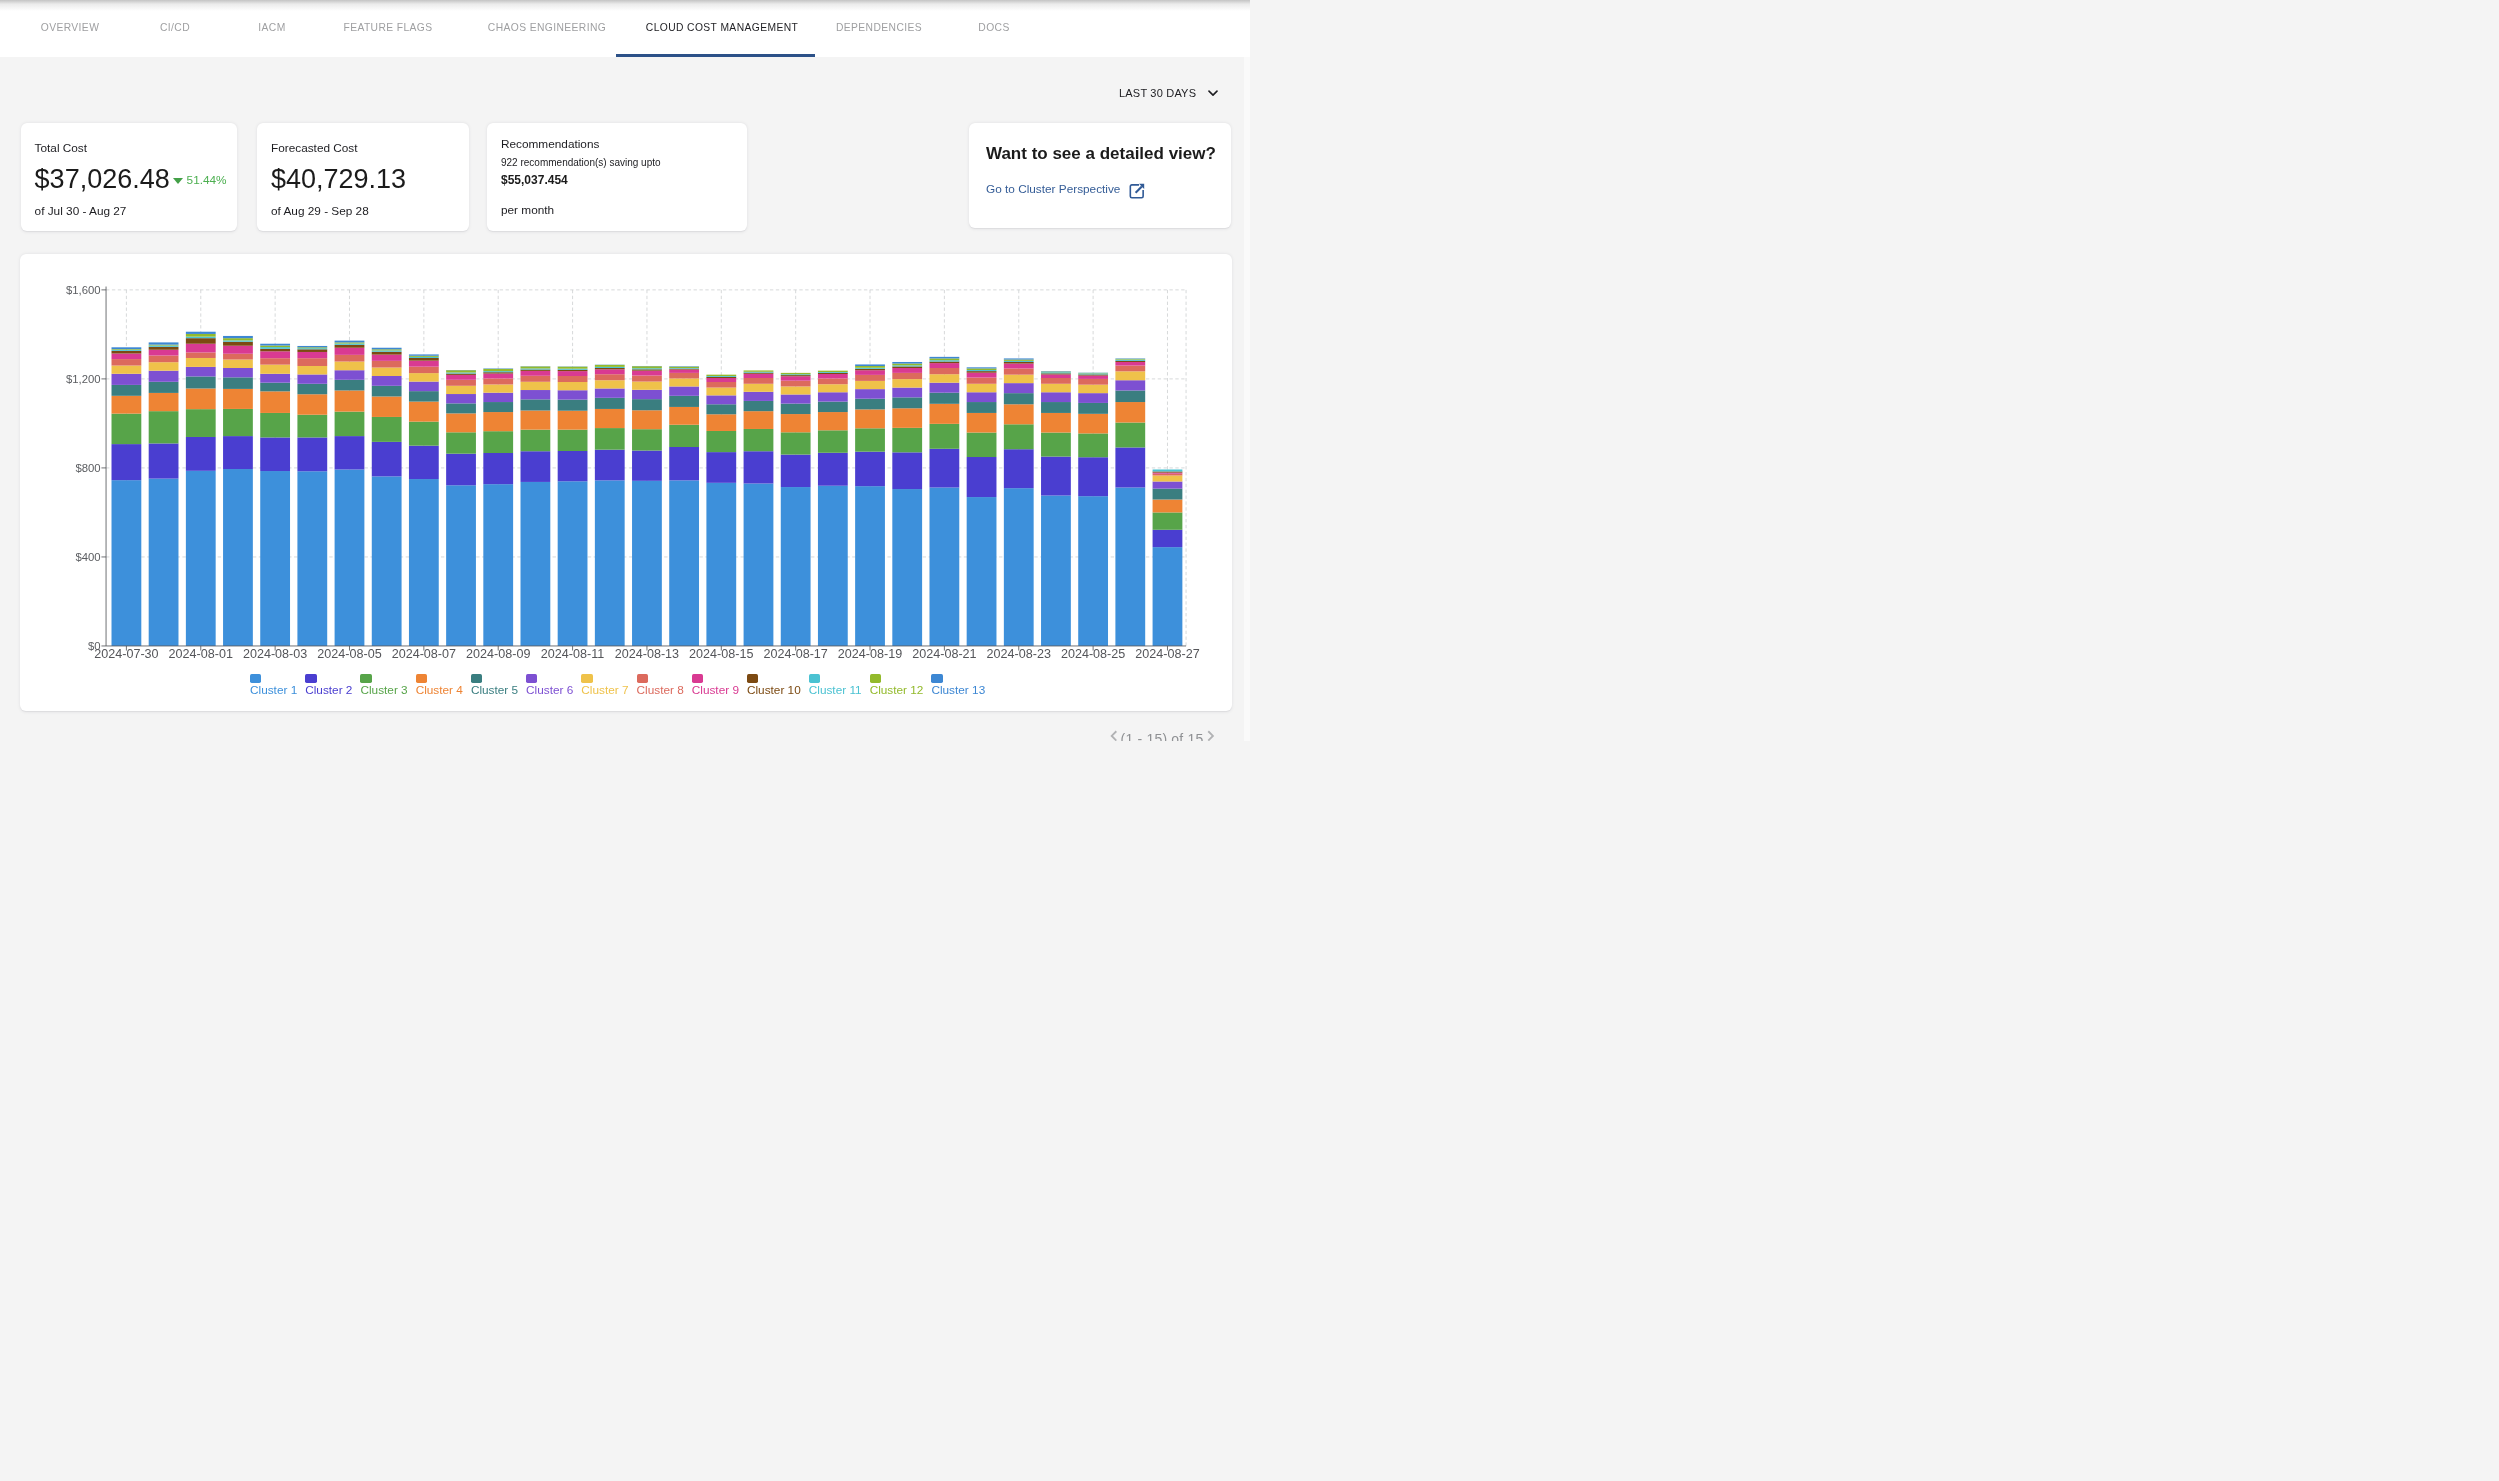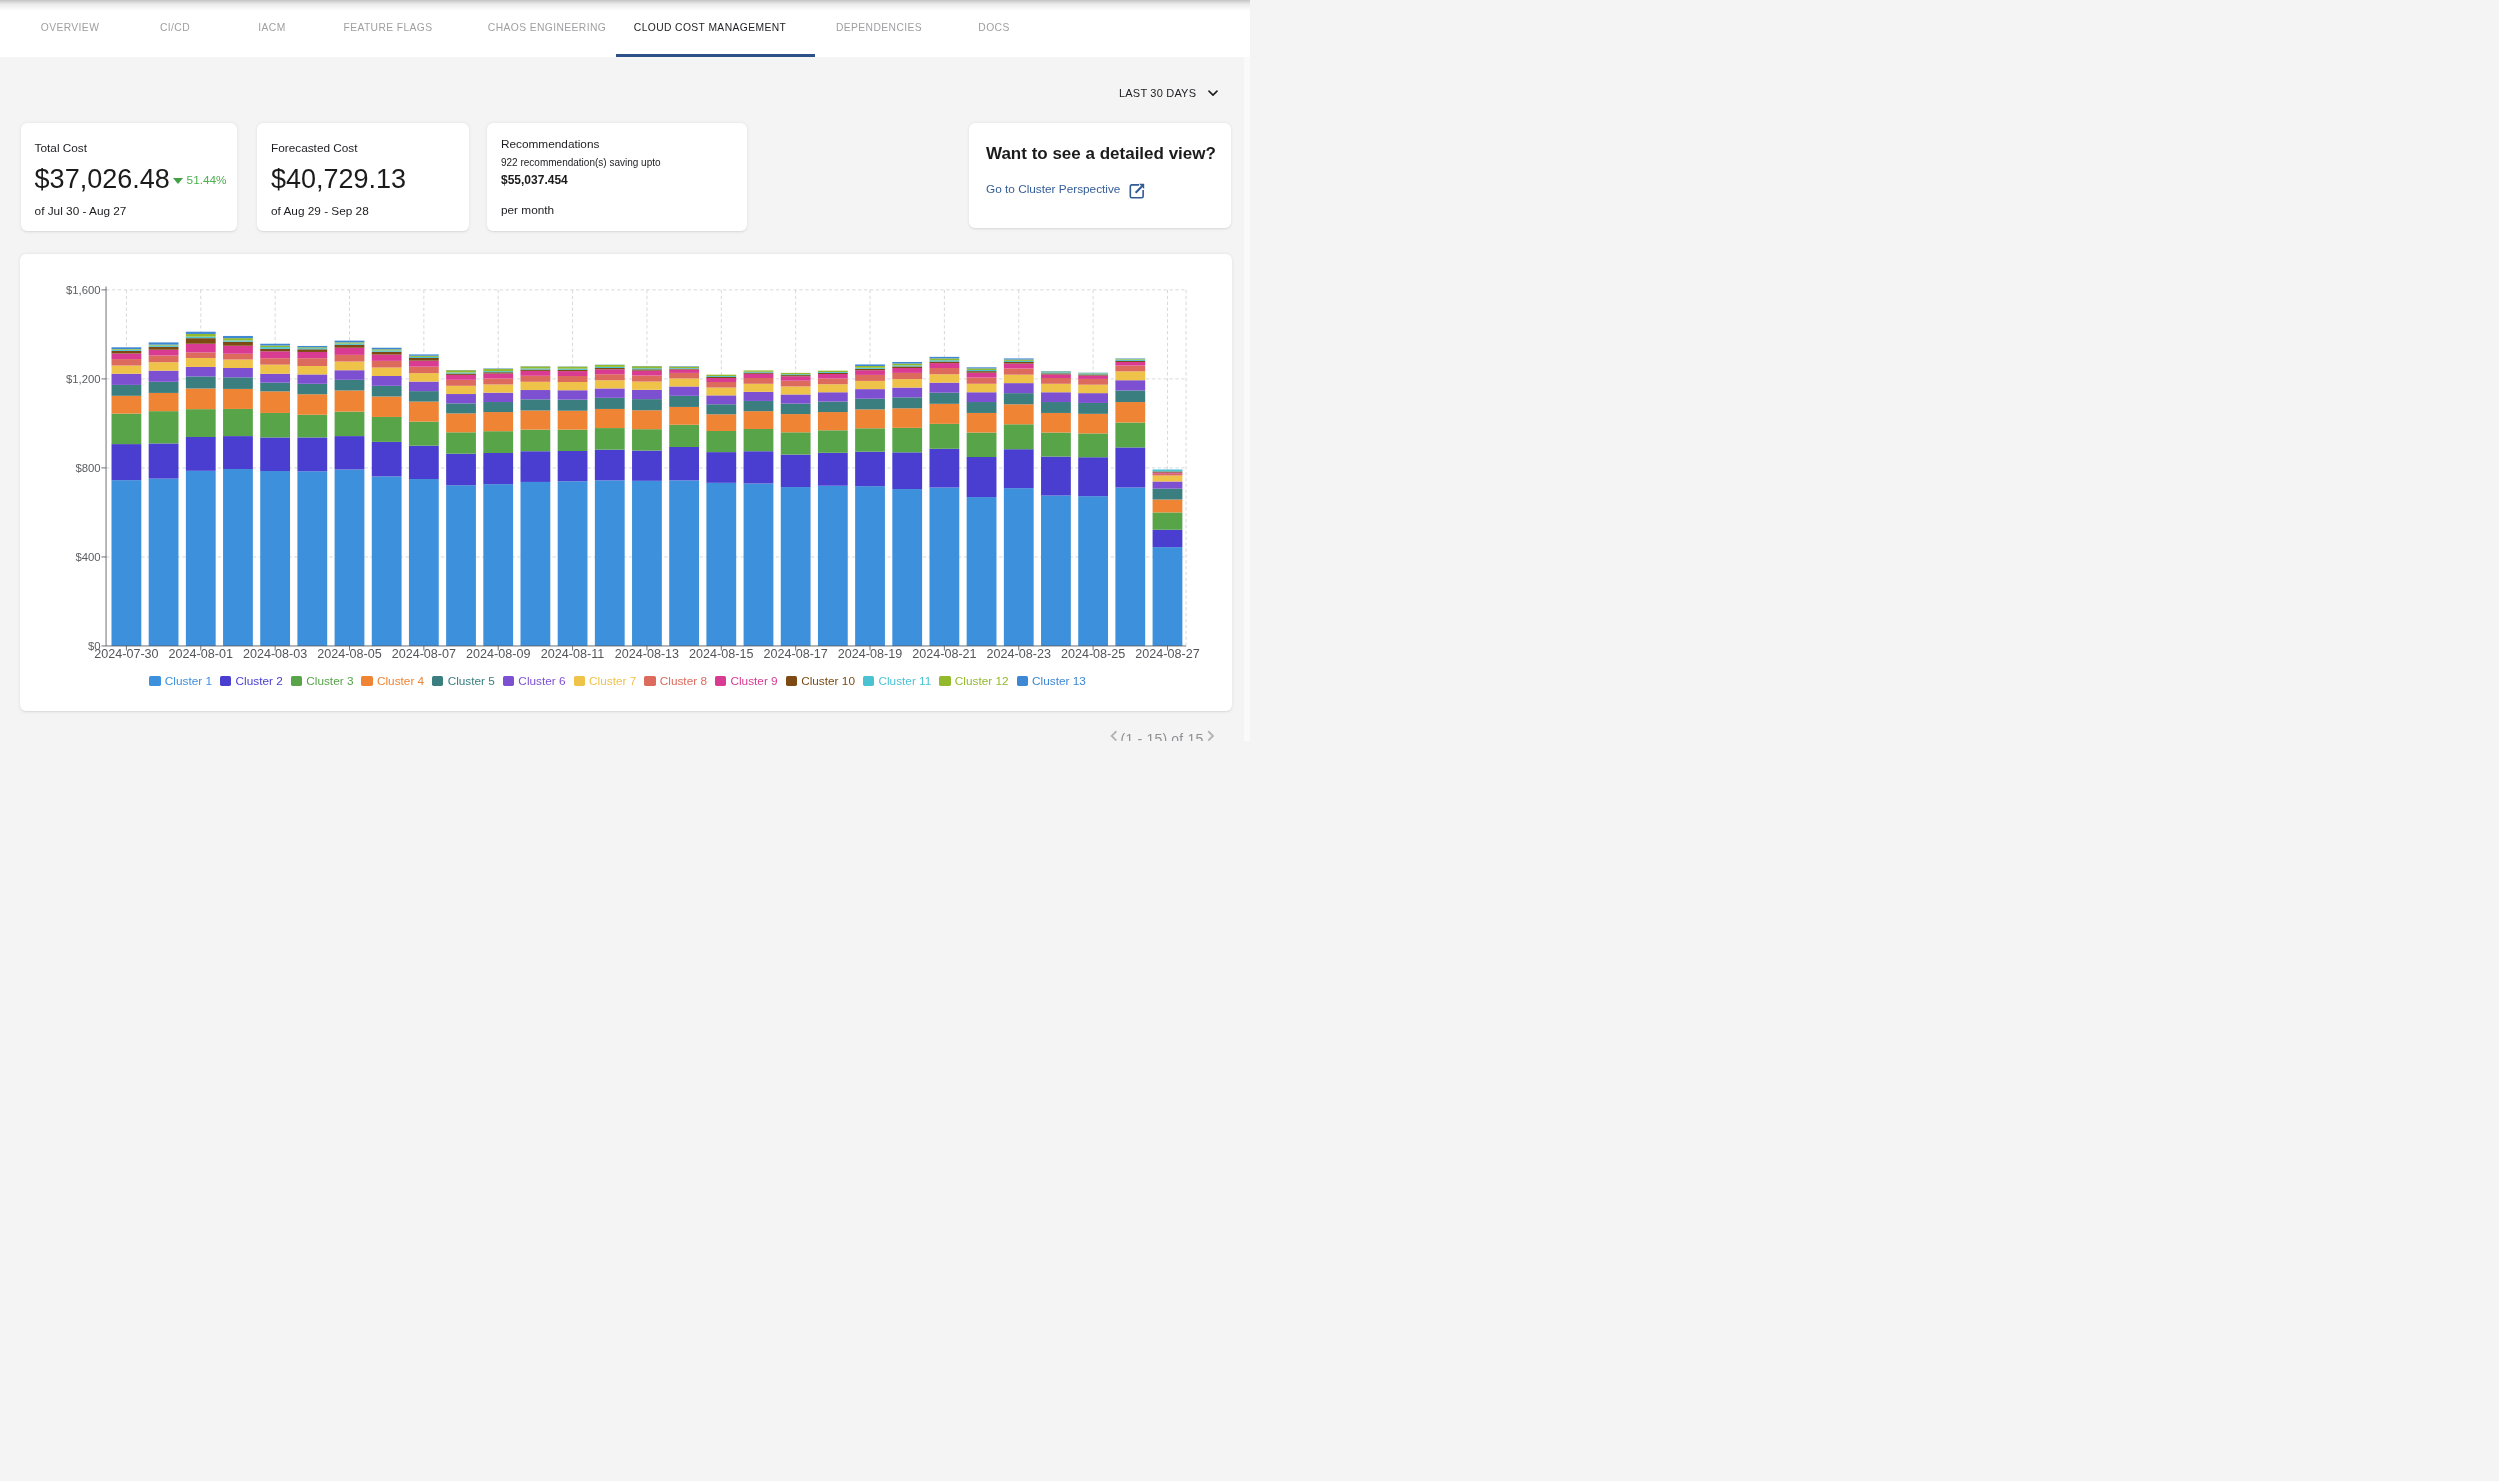--- a/index.html
+++ b/index.html
@@ -1,21 +1,21 @@
 <!DOCTYPE html>
 <html style="font-size:13.4px"><head><meta charset="utf-8"><style>
 * { margin:0; padding:0; box-sizing:border-box; }
 html,body { width:1250px; height:741px; overflow:hidden; }
 body { font-family:"Liberation Sans",sans-serif; background:#f4f4f4; position:relative; }
 #topbar { position:absolute; left:0; top:0; width:1250px; height:57px; background:#fff; }
 #topshadow { position:absolute; left:0; top:0; width:1250px; height:11px;
   background:linear-gradient(to bottom, rgba(60,60,60,0.30) 0%, rgba(60,60,60,0.10) 38%, rgba(60,60,60,0.0) 100%); z-index:5; }
 .tab { position:absolute; top:22px; transform:translateX(-50%); font-size:10.3px; font-weight:normal;
   letter-spacing:0.4px; color:#9e9fa1; white-space:nowrap; }
-.tab.active { color:#1e1e22; }
+.tab.active { color:#1e1e22;margin-left:12px; }
 #underline { position:absolute; left:616px; top:54px; width:199px; height:2.5px; background:#2c5188; }
 #lastdays { position:absolute; left:1119px; top:87px; font-size:11px; font-weight:normal; letter-spacing:0.2px; color:#1d1d21; }
 .card { position:absolute; background:#fff; border-radius:5.9px; box-shadow:0 0.8px 3.4px rgba(40,41,61,0.09), 0 0.8px 0.8px rgba(96,97,112,0.08); }
 #c1 { left:20.6px; top:123px; width:216px; height:108px; }
 #c2 { left:257px; top:123px; width:212px; height:108px; }
 #c3 { left:487px; top:123px; width:260px; height:108px; }
 #c4 { left:969px; top:123px; width:262px; height:105px; }
 .ct { position:absolute; left:14px; top:139px; font-size:11.8px; color:#1d1d21; }
 .big { position:absolute; left:14px; font-size:27px; font-weight:normal; color:#1b1b1b; }
 .sub { position:absolute; left:14px; font-size:11.8px; color:#1d1d21; }
@@ -26,21 +26,21 @@
   border-left:5.5px solid transparent; border-right:5.5px solid transparent; border-top:6.7px solid #43a047; }
 .pct { position:absolute; left:166px; top:50px; font-size:11.8px; color:#4caf50; }
 #c3 .r1 { position:absolute; left:14px; top:14.3px;  font-size:11.8px; color:#1d1d21; }
 #c3 .r2 { position:absolute; left:14px; top:34px;  font-size:10px; color:#1d1d21; }
 #c3 .r3 { position:absolute; left:14px; top:50px;  font-size:12px; font-weight:bold; color:#1b1b1b; }
 #c3 .r4 { position:absolute; left:14px; top:80px;  font-size:11.8px; color:#1d1d21; }
 #c4 .head { position:absolute; left:17px; top:21px; font-size:17px; font-weight:bold; color:#1b1b1b; }
 #c4 .link { position:absolute; left:17px; top:59px; font-size:11.8px; color:#355d97; }
 #chartcard { left:20px; top:254px; width:1212px; height:457px; }
 #legend { position:absolute; left:-8.4px; top:420px; width:1212px; display:flex; justify-content:center; align-items:center; }
-.li { display:inline-flex; align-items:center; margin:0 4px; }
+.li { display:inline-flex; margin:0 4px;flex-direction:column; }
 .sw { width:11.3px; height:9.2px; border-radius:1.7px; display:inline-block; margin-right:4.2px; }
 .lt { font-size:11.8px; }
 #pager .pt { position:absolute; left:1162px; top:731px; transform:translateX(-50%); color:#8f9194; font-size:14px; letter-spacing:0.2px; }
 #pager .cl { position:absolute; left:1110px; top:730px; }
 #pager .cr { position:absolute; left:1207px; top:730px; }
 #rightstrip { position:absolute; right:0; top:57px; width:5.9px; height:684px; background:#fafafa; }
 </style></head>
 <body>
 <div id="topbar">
     <span class="tab" style="left:70px">OVERVIEW</span>

